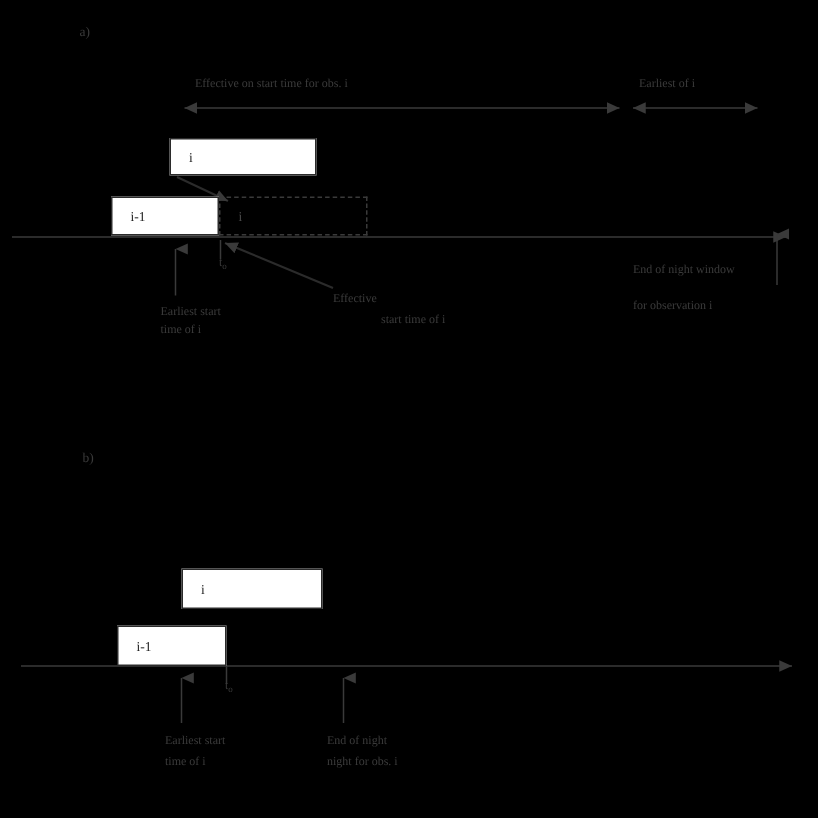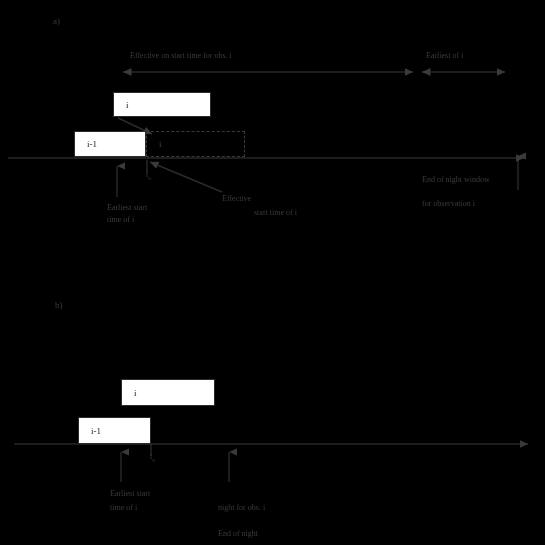--- a/index.html
+++ b/index.html
@@ -175,16 +175,16 @@
     <span class="box-label">i-1</span>
   </div>
 
   <div class="t0" style="left:150px; top:452px;">
     <span>t</span><sub>o</sub>
   </div>
 
   <div class="lbl" style="left:110px; top:489px;">Earliest start</div>
   <div class="lbl" style="left:110px; top:503px;">time of i</div>
 
-  <div class="lbl" style="left:218px; top:489px;margin-top:40px;">End of night</div>
+  <div class="lbl" style="left:218px; top:489px;">End of night</div>
   <div class="lbl" style="left:218px; top:503px;">night for obs. i</div>
 
 </div>
 
 </body></html>

